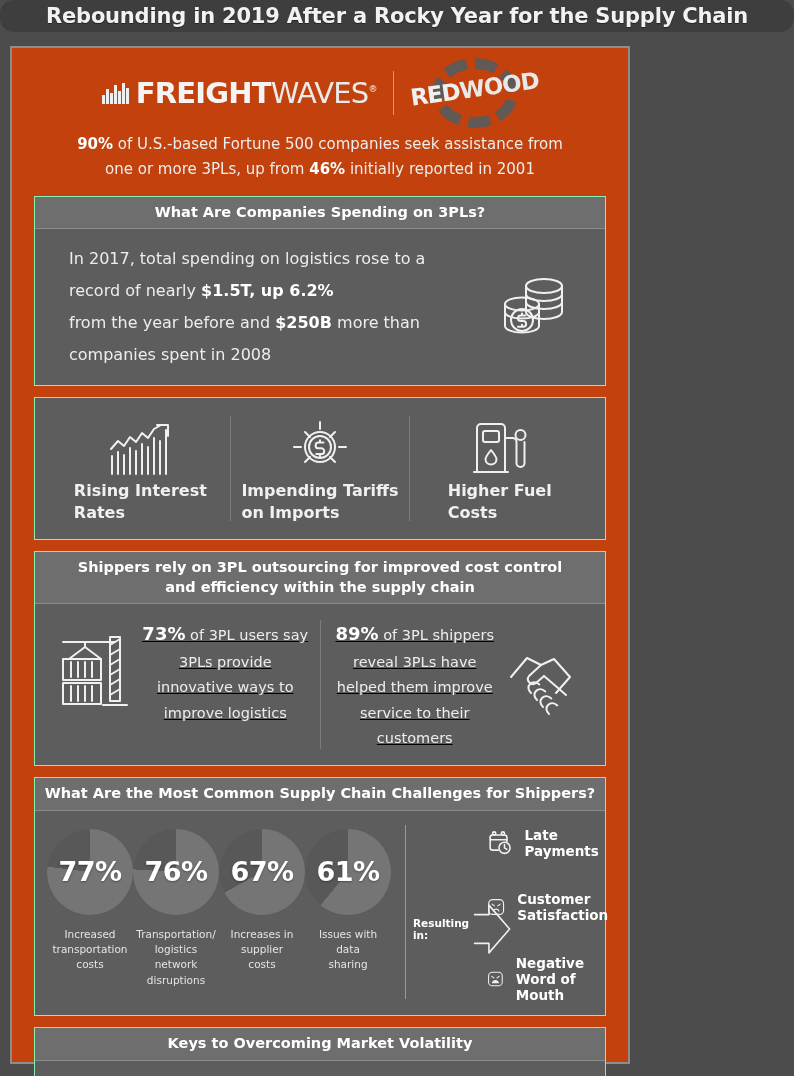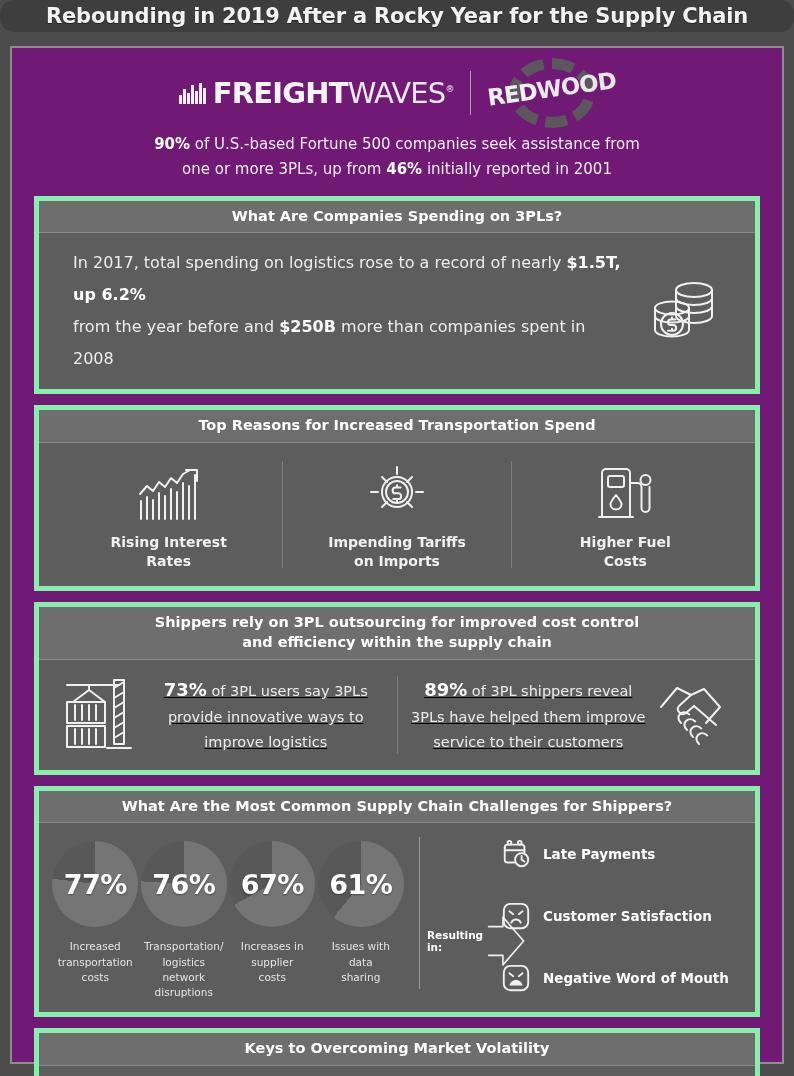--- a/index.html
+++ b/index.html
@@ -17,22 +17,22 @@
     height:32px;background:#3e3e3e;display:flex;align-items:center;justify-content:center;border-radius:14px;
   }
   .titlebar .title{
     color:#f2f2f2;font-size:21px;font-weight:bold;letter-spacing:-.2px;
     font-family:"DejaVu Sans","Liberation Sans",sans-serif;
     text-shadow:0 1px 1px rgba(0,0,0,.45);
   }
 
   
   .frame{
-    position:absolute;left:10px;top:46px;width:774px;height:1018px;
-    border:2px solid #8d8d8d;background:#701a75;box-sizing:border-box;
+    position:absolute;left:10px;top:46px;width:620px;height:1018px;
+    border:2px solid #8d8d8d;background:#c2410c;box-sizing:border-box;
   }
   .inner{padding:8px 10px 10px 10px;}
 
   
   .brandrow{
     height:74px;display:flex;align-items:center;justify-content:center;position:relative;
   }
   .fw-logo{display:flex;align-items:center;gap:7px;}
   .fw-bars{display:flex;align-items:flex-end;gap:1.5px;height:21px;}
   .fw-bars i{display:block;width:2.5px;background:#efefef;}
@@ -55,41 +55,41 @@
   .rw-text .wood{color:#e8e8e8;}
 
   
   .intro{
     text-align:center;color:#ededed;font-size:15px;line-height:1.65;padding:2px 40px 14px 40px;
     font-family:"DejaVu Sans","Liberation Sans",sans-serif;
   }
   .intro b{font-weight:bold;color:#ffffff;}
 
   
-  .section{margin:0 12px 11px 12px;background:#5d5d5d;border:5px solid #86efac;box-sizing:border-box;}
+  .section{margin:0 12px 11px 12px;background:#5d5d5d;border:1px solid #86efac;box-sizing:border-box;}
   .sec-head{
     background:#6e6e6e;border-bottom:1px solid #8a8a8a;
     text-align:center;color:#ffffff;font-weight:bold;font-size:14.5px;
     padding:6px 8px;line-height:1.35;
     font-family:"DejaVu Sans","Liberation Sans",sans-serif;
   }
   .sec-body{padding:14px 16px;}
 
   
   .spend{display:flex;align-items:center;}
   .spend .txt{flex:1;color:#ededed;font-size:16px;line-height:2.0;padding-left:18px;
     font-family:"DejaVu Sans","Liberation Sans",sans-serif;}
   .spend .txt b{font-weight:bold;color:#ffffff;}
   .spend .ic{width:110px;display:flex;justify-content:center;}
 
   
   .cols3{display:flex;align-items:stretch;}
   .cols3 .col{flex:1;display:flex;flex-direction:column;align-items:center;justify-content:flex-start;padding:4px 6px 2px 6px;}
   .cols3 .sep{width:1px;background:#7d7d7d;margin:4px 0;}
-  .cols3 .cap{margin-top:12px;text-align:center;color:#f0f0f0;font-size:14px;font-weight:bold;line-height:1.35;
+  .cols3 .cap{margin-top:4px;text-align:left;color:#f0f0f0;font-size:16px;font-weight:bold;line-height:1.35;
     font-family:"DejaVu Sans","Liberation Sans",sans-serif;}
   .iconbox{height:60px;display:flex;align-items:flex-end;justify-content:center;}
 
   
   .cols2{display:flex;align-items:flex-start;text-decoration:underline;}
   .cols2 .half{flex:1;display:flex;align-items:center;padding:4px 2px;}
   .cols2 .sep{width:1px;background:#7d7d7d;align-self:stretch;margin:6px 6px;}
   .stat-txt{color:#ededed;font-size:14.5px;line-height:1.75;text-align:center;flex:1;
     font-family:"DejaVu Sans","Liberation Sans",sans-serif;}
   .stat-txt b{font-weight:bold;color:#ffffff;font-size:18px;}
@@ -185,21 +185,20 @@
                 <path class="st" d="M7 38c0 3.6 7.6 6.5 17 6.5S41 41.6 41 38"></path>
                 <circle class="st" cx="24" cy="46" r="11"></circle>
                 <path class="st" d="M27.5 41.5h-4.8a2.8 2.8 0 0 0 0 5.6h2.6a2.8 2.8 0 0 1 0 5.6H20M24 39.4v2.1M24 50.7v2.1"></path>
               </svg>
             </div>
           </div>
         </div>
       </div>
 
       <div class="section">
-        <div class="sec-head">Top Reasons for Increased Transportation Spend</div>
         <div class="sec-body">
           <div class="cols3">
             <div class="col">
               <div class="iconbox">
                 <svg width="64" height="54" viewBox="0 0 64 54" aria-hidden="true">
                   <g class="st" stroke-width="2.4">
                     <path d="M4 52V34M10 52V30M16 52V33M22 52V26M28 52V29M34 52V22M40 52V25M46 52V16M52 52V19M58 52V8"></path>
                   </g>
                   <path class="st" stroke-width="2.4" d="M3 27l7-8 6 5 6-9 6 5 6-9 6 5 6-9 7-4"></path>
                   <path class="st" stroke-width="2.4" d="M49 3h11v11"></path>

